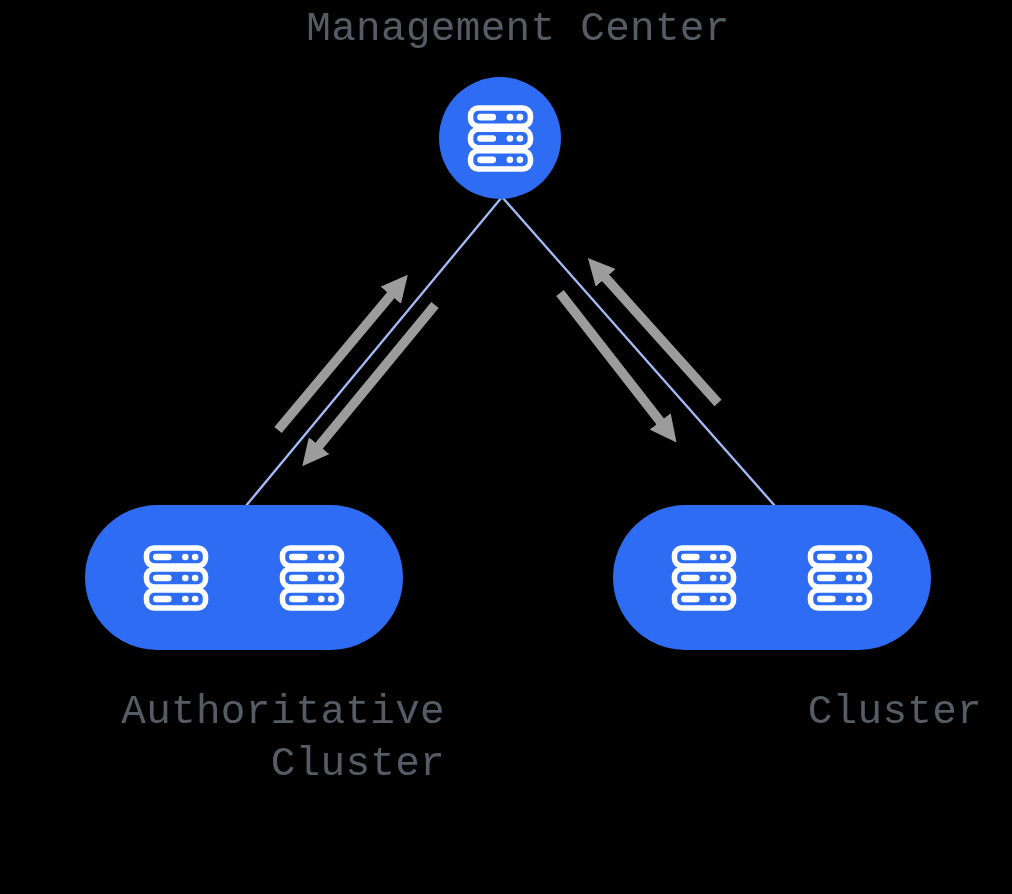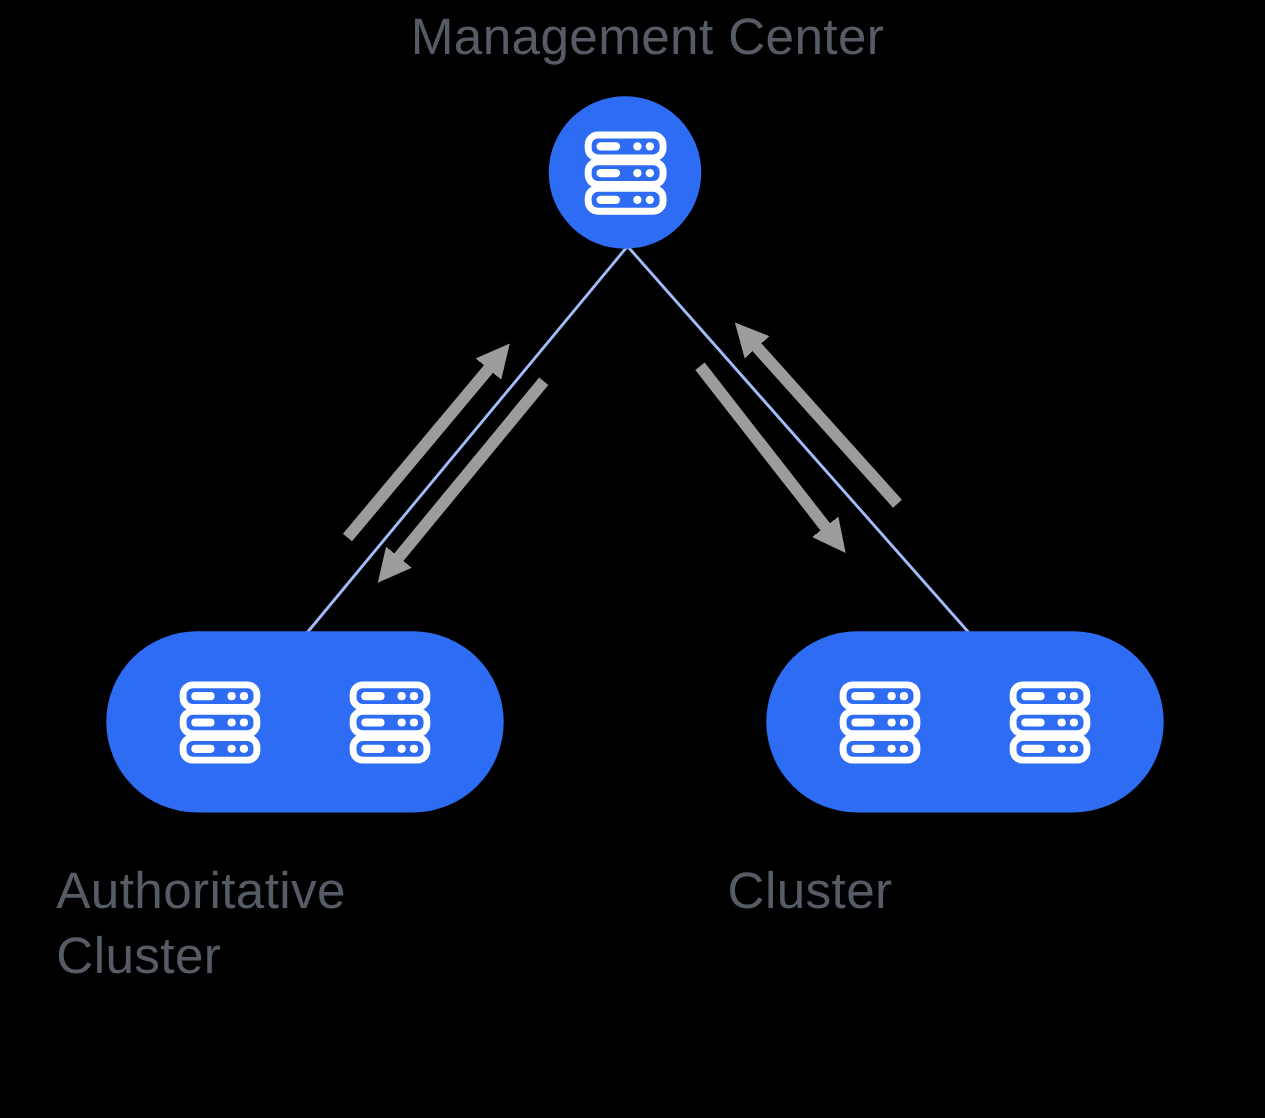--- a/index.html
+++ b/index.html
@@ -6,21 +6,21 @@
     margin: 0;
     padding: 0;
     background: #000000;
   }
   .stage {
     position: relative;
     width: 1012px;
     height: 894px;
     background: #000000;
     overflow: hidden;
-    font-family: Liberation Sans, sans-serif;
+    font-family: Liberation Mono, monospace;
   }
   .diagram-title {
     position: absolute;
     top: 5px;
     left: 12px;
     width: 1012px;
     text-align: center;
     font-size: 41px;
     line-height: 48px;
     font-weight: 300;
@@ -58,21 +58,21 @@
   }
   .node-pill.left  { left: 85px; }
   .node-pill.right { left: 613px; }
   .server-svg { display: block; }
   .circle-server { width: 71px; height: 71px; }
   .pill-server   { width: 70px; height: 70px; }
   .cluster-label {
     position: absolute;
     top: 686px;
     width: 400px;
-    text-align: left;
+    text-align: right;
     font-size: 41px;
     line-height: 52px;
     font-weight: 300;
     letter-spacing: 0.3px;
     color: #565c66;
   }
   .cluster-label.left  { left: 45px; }
   .cluster-label.right { left: 582px; }
 </style>
 </head>

